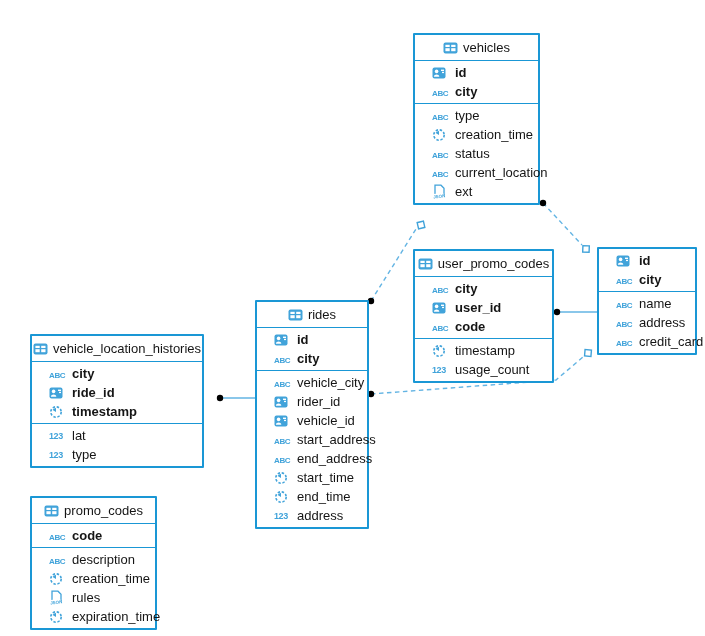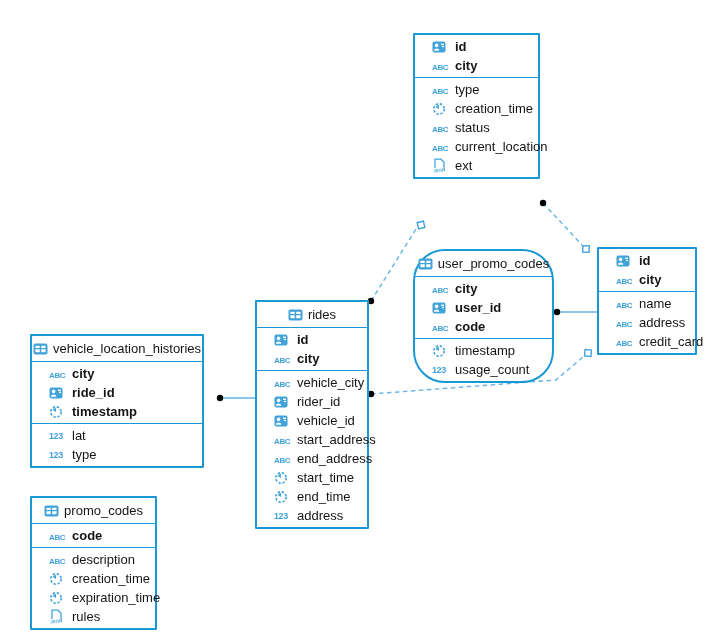--- a/index.html
+++ b/index.html
@@ -56,20 +56,32 @@
         <rect x="584.8" y="349.8" width="6.4" height="6.4" fill="#ffffff" stroke="#41a3da" stroke-width="1.4" transform="rotate(4.573921259900864 588 353)"></rect>
       </g>
       <g>
         <polyline points="543,203 582,245" fill="none" stroke="#63b4e3" stroke-width="1.4" stroke-dasharray="4.5 3.5"></polyline>
         <circle cx="543" cy="203" r="3.2" fill="#000000"></circle>
         <rect x="582.8" y="245.8" width="6.4" height="6.4" fill="#ffffff" stroke="#41a3da" stroke-width="1.4" transform="rotate(92.12109639666144 586 249)"></rect>
       </g>
     </svg>
 
 <div class="table-card" style="left: 413px; top: 33px; width: 127px;">
+    <div class="table-header">
+      <span class="icon">
+          <svg width="15" height="12" viewBox="0 0 15 12">
+            <rect x="0.5" y="0.5" width="14" height="11" rx="2" fill="#41a3da"></rect>
+            <rect x="2.4" y="2.8" width="4.3" height="2.2" fill="#fff"></rect>
+            <rect x="8.2" y="2.8" width="4.3" height="2.2" fill="#fff"></rect>
+            <rect x="2.4" y="6.2" width="4.3" height="3" fill="#fff"></rect>
+            <rect x="8.2" y="6.2" width="4.3" height="3" fill="#fff"></rect>
+          </svg>
+        </span>
+      <span class="table-title">vehicles</span>
+    </div>
     <div class="section key-section">
         <div class="field-row">
     <span class="icon">
             <svg width="14" height="12" viewBox="0 0 14 12">
               <rect x="0.5" y="0.5" width="13" height="11" rx="2" fill="#41a3da"></rect>
               <circle cx="4.6" cy="4.4" r="1.8" fill="#fff"></circle>
               <path d="M1.9 9.8 C1.9 6.8 7.3 6.8 7.3 9.8 Z" fill="#fff"></path>
               <rect x="9" y="2.6" width="3" height="1.4" fill="#fff"></rect>
               <rect x="10" y="4.8" width="2" height="1.3" fill="#fff"></rect>
             </svg>
@@ -124,21 +136,21 @@
             <svg width="14" height="15" viewBox="0 0 14 15">
               <path d="M3 1.2 H9 L12 4.2 V10.8 H3 Z" fill="#fff" stroke="#41a3da" stroke-width="1.3"></path>
               <rect x="0.6" y="9.6" width="11" height="4.6" rx="1" fill="#fff" transform="rotate(-6 6 12)"></rect>
               <text x="1.2" y="14" font-family="Liberation Sans,sans-serif" font-size="4.4" font-weight="bold" fill="#41a3da" transform="rotate(-6 6 12)">JSON</text>
             </svg>
           </span>
     <span class="field-name">ext</span>
   </div>
       </div>
   </div>
-    <div class="table-card" style="left: 413px; top: 249px; width: 141px; border-radius: 32px;">
+    <div class="table-card" style="left: 413px; top: 249px; width: 141px;">
     <div class="table-header">
       <span class="icon">
           <svg width="15" height="12" viewBox="0 0 15 12">
             <rect x="0.5" y="0.5" width="14" height="11" rx="2" fill="#41a3da"></rect>
             <rect x="2.4" y="2.8" width="4.3" height="2.2" fill="#fff"></rect>
             <rect x="8.2" y="2.8" width="4.3" height="2.2" fill="#fff"></rect>
             <rect x="2.4" y="6.2" width="4.3" height="3" fill="#fff"></rect>
             <rect x="8.2" y="6.2" width="4.3" height="3" fill="#fff"></rect>
           </svg>
         </span>
@@ -455,32 +467,32 @@
     <span class="icon">
             <svg width="14" height="14" viewBox="0 0 14 14">
               <circle cx="7" cy="7" r="5.2" fill="none" stroke="#41a3da" stroke-width="1.6" stroke-dasharray="2.4 1.7"></circle>
               <path d="M7 7 L7 2.9 A4.1 4.1 0 0 0 3.6 5.1 Z" fill="#41a3da"></path>
             </svg>
           </span>
     <span class="field-name">creation_time</span>
   </div>
         <div class="field-row">
     <span class="icon">
-            <svg width="14" height="14" viewBox="0 0 14 14">
-              <circle cx="7" cy="7" r="5.2" fill="none" stroke="#41a3da" stroke-width="1.6" stroke-dasharray="2.4 1.7"></circle>
-              <path d="M7 7 L7 2.9 A4.1 4.1 0 0 0 3.6 5.1 Z" fill="#41a3da"></path>
-            </svg>
-          </span>
-    <span class="field-name">expiration_time</span>
-  </div>
-        <div class="field-row">
-    <span class="icon">
             <svg width="14" height="15" viewBox="0 0 14 15">
               <path d="M3 1.2 H9 L12 4.2 V10.8 H3 Z" fill="#fff" stroke="#41a3da" stroke-width="1.3"></path>
               <rect x="0.6" y="9.6" width="11" height="4.6" rx="1" fill="#fff" transform="rotate(-6 6 12)"></rect>
               <text x="1.2" y="14" font-family="Liberation Sans,sans-serif" font-size="4.4" font-weight="bold" fill="#41a3da" transform="rotate(-6 6 12)">JSON</text>
             </svg>
           </span>
     <span class="field-name">rules</span>
   </div>
+        <div class="field-row">
+    <span class="icon">
+            <svg width="14" height="14" viewBox="0 0 14 14">
+              <circle cx="7" cy="7" r="5.2" fill="none" stroke="#41a3da" stroke-width="1.6" stroke-dasharray="2.4 1.7"></circle>
+              <path d="M7 7 L7 2.9 A4.1 4.1 0 0 0 3.6 5.1 Z" fill="#41a3da"></path>
+            </svg>
+          </span>
+    <span class="field-name">expiration_time</span>
+  </div>
       </div>
   </div>
   </div>
 
 </body></html>

